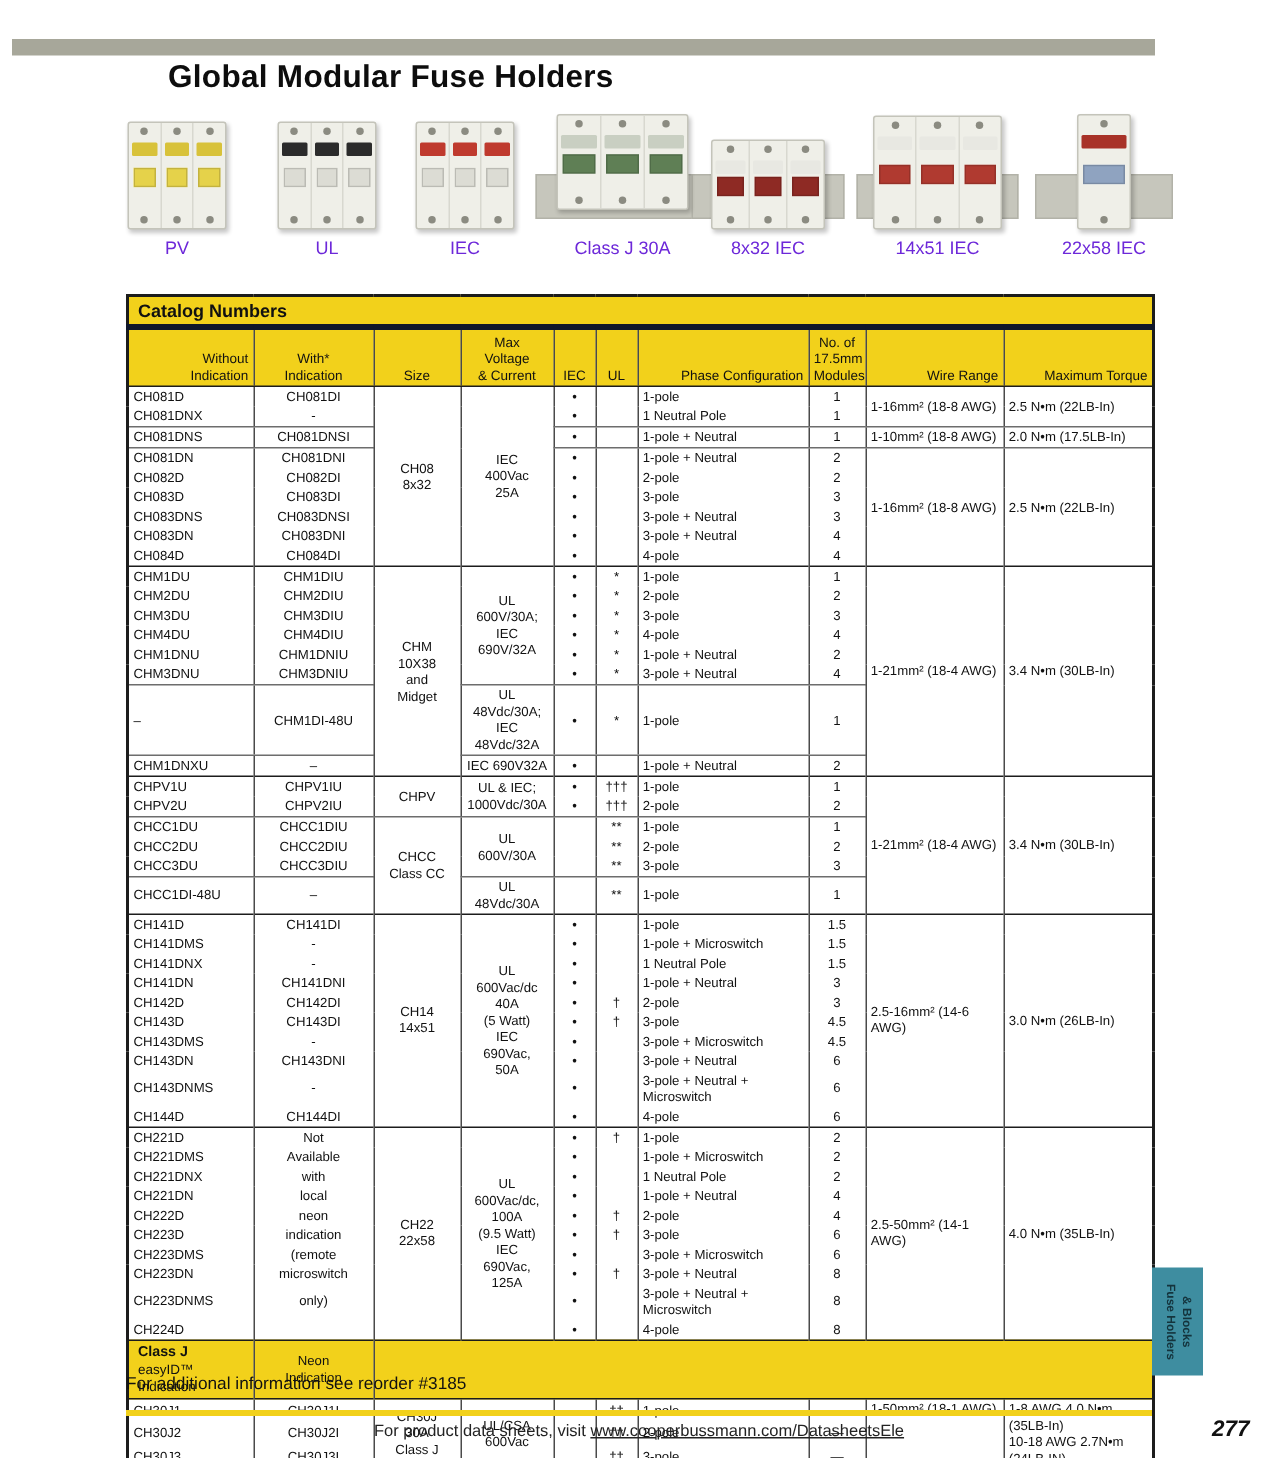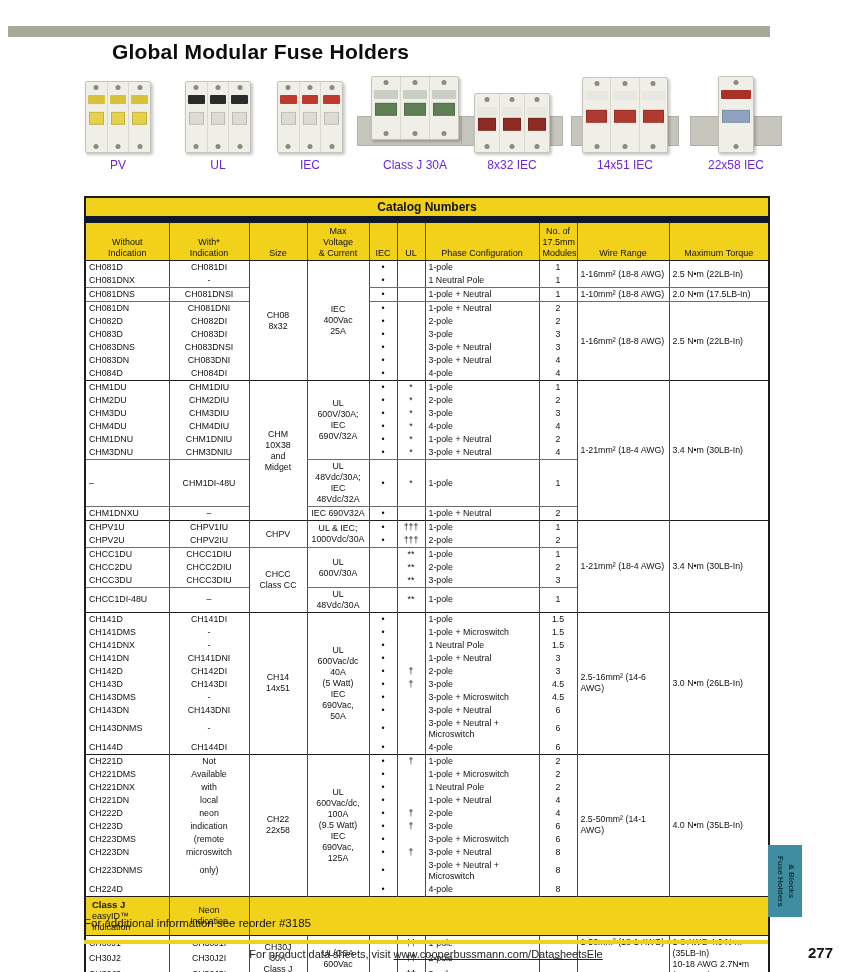--- a/index.html
+++ b/index.html
@@ -32,38 +32,38 @@
   .screw { position:absolute; width:5px; height:5px; border-radius:50%; background:#8b8b81; left:50%; transform:translateX(-50%); }
   .stop { top:3px; } .sbot { bottom:3px; }
   .band { position:absolute; top:13px; left:2px; right:2px; height:9px; border-radius:1px; }
   .window { position:absolute; top:50%; left:3px; right:3px; height:13px; transform:translateY(-40%); box-shadow:inset 0 0 0 1px rgba(0,0,0,0.15); }
   .rail { position:absolute; top:40px; left:-6px; right:-6px; height:28px; background:#c6c6bc; border:1px solid #b2b2a8; }
   .plabel { font-size:12px; color:#6d28d9; line-height:14px; white-space:nowrap; }
 
   
   #catalog { position:absolute; left:84px; top:196px; width:684px; border-collapse:collapse; table-layout:fixed; border:2px solid #1c1c1c; }
   #catalog th, #catalog td { border-left:1px solid #4a4a4a; }
-  #catalog .band-row th { background:#f2d11b; text-align:center; font-size:12px; font-weight:bold; padding:2px 6px; border-bottom:7px solid #0f172a; }
+  #catalog .band-row th { background:#f2d11b; text-align:left; font-size:12px; font-weight:bold; padding:2px 6px; border-bottom:4px solid #0f172a; }
   #catalog .cols-row th { background:#f2d11b; font-weight:normal; font-size:9px; line-height:1.2; vertical-align:bottom; padding:3px 3px 2px; white-space:pre-line; text-align:center; border-bottom:1.5px solid #1c1c1c; }
-  #catalog .cols-row th.cl { text-align:center;margin-left:20px; }
+  #catalog .cols-row th.cl { text-align:right;margin-left:20px; }
   #catalog tbody td { font-size:8.8px; line-height:1.25; padding:1px 3px; text-align:center; vertical-align:middle; white-space:pre-line; height:10px; }
   #catalog tbody td.cl { text-align:left; }
   #catalog tbody td.vtop { vertical-align:top; }
   #catalog td.gstart { border-top:1.5px solid #1c1c1c; }
   #catalog td.ssep { border-bottom:1px solid #6d6d6d; }
   #catalog td.sec { background:#f2d11b; padding:2px 6px; vertical-align:middle; }
   .secb { font-weight:bold; font-size:9.5px; }
   .seci { font-size:9px; }
 
   
   .reorder { position:absolute; left:84px; top:917px; font-size:11.5px; font-weight:normal; }
   .yellow-rule { position:absolute; left:84px; top:940px; width:684px; height:4px; background:#f2d11b; }
   .footer-line { position:absolute; left:84px; top:948px; width:684px; text-align:center; font-size:11px; color:#222; }
   .footer-line a { color:#222; text-decoration:underline; }
-  .page-num { position:absolute; right:10px; top:944px; font-size:15px; font-weight:bold; }
+  .page-num { position:absolute; right:10px; top:944px; font-size:15px; font-weight:bold;font-style:italic; }
   .side-tab { position:absolute; left:768px; top:845px; width:34px; height:72px; background:#3e8da0; display:flex; align-items:center; justify-content:center; }
   .side-tab span { writing-mode:vertical-lr; white-space:pre-line; text-align:center; font-size:8px; font-weight:bold; color:#14333c; line-height:1.35; }
 </style>
 </head>
 <body>
 
 <div class="top-bar"></div>
 <h1 class="page-title">Global Modular Fuse Holders</h1>
 
 <div id="products">

